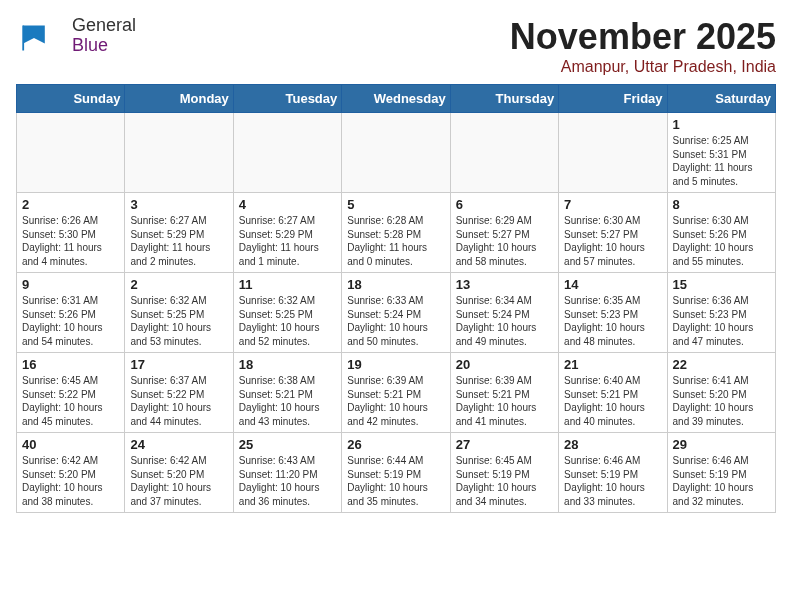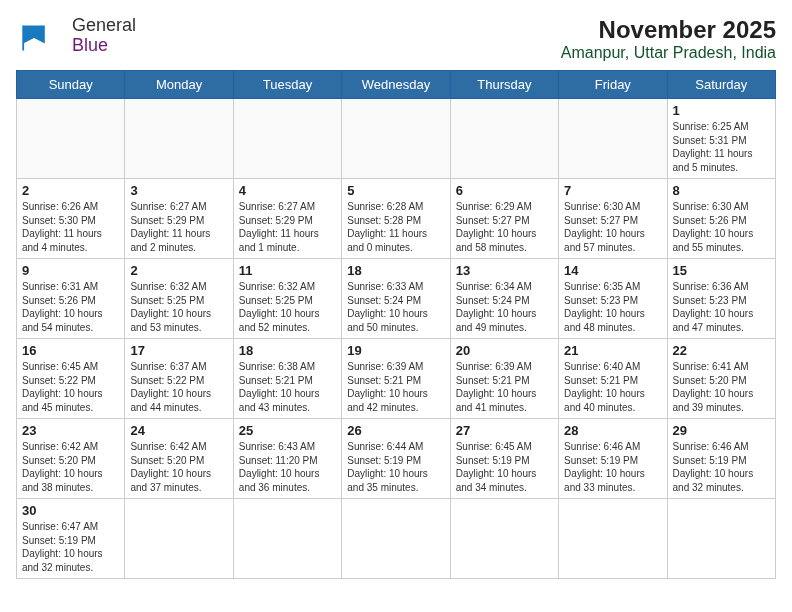--- a/index.html
+++ b/index.html
@@ -29,41 +29,41 @@
     .logo-text span.general { color: #333; }
     .logo-text span.blue { color: #701a75; }
     .logo-icon {
       width: 36px;
       height: 36px;
     }
     .title-area {
       text-align: right;
     }
     .title-area h1 {
-      font-size: 24px;
+      font-size: 36px;
       font-weight: bold;
       color: #222;
     }
     .title-area h2 {
       font-size: 16px;
       font-weight: normal;
-      color: #14532d;
+      color: #7f1d1d;
     }
     .calendar {
       width: 100%;
       border-collapse: collapse;
       border: 1px solid #ccc;
     }
     .calendar thead tr th {
       background: #2e6da4;
       color: #fff;
       font-size: 13px;
-      font-weight: normal;
+      font-weight: bold;
       padding: 6px 4px;
-      text-align: center;
+      text-align: right;
       border: 1px solid #2060a0;
     }
     .calendar tbody tr td {
       border: 1px solid #ccc;
       vertical-align: top;
       padding: 4px 5px;
       font-size: 10.5px;
       color: #333;
       width: calc(100% / 7);
       min-height: 80px;
@@ -263,21 +263,21 @@
         </td>
         <td>
           <span class="day-number">22</span>
           <div class="day-info">Sunrise: 6:41 AM
 Sunset: 5:20 PM
 Daylight: 10 hours and 39 minutes.</div>
         </td>
       </tr>
       <tr>
         <td>
-          <span class="day-number">23</span>
+          <span class="day-number">40</span>
           <div class="day-info">Sunrise: 6:42 AM
 Sunset: 5:20 PM
 Daylight: 10 hours and 38 minutes.</div>
         </td>
         <td>
           <span class="day-number">24</span>
           <div class="day-info">Sunrise: 6:42 AM
 Sunset: 5:20 PM
 Daylight: 10 hours and 37 minutes.</div>
         </td>
@@ -305,28 +305,14 @@
 Sunset: 5:19 PM
 Daylight: 10 hours and 33 minutes.</div>
         </td>
         <td>
           <span class="day-number">29</span>
           <div class="day-info">Sunrise: 6:46 AM
 Sunset: 5:19 PM
 Daylight: 10 hours and 32 minutes.</div>
         </td>
       </tr>
-      <tr>
-        <td>
-          <span class="day-number">30</span>
-          <div class="day-info">Sunrise: 6:47 AM
-Sunset: 5:19 PM
-Daylight: 10 hours and 32 minutes.</div>
-        </td>
-        <td class="empty-cell"></td>
-        <td class="empty-cell"></td>
-        <td class="empty-cell"></td>
-        <td class="empty-cell"></td>
-        <td class="empty-cell"></td>
-        <td class="empty-cell"></td>
-      </tr>
     </tbody>
 </table>
 
 </body></html>

